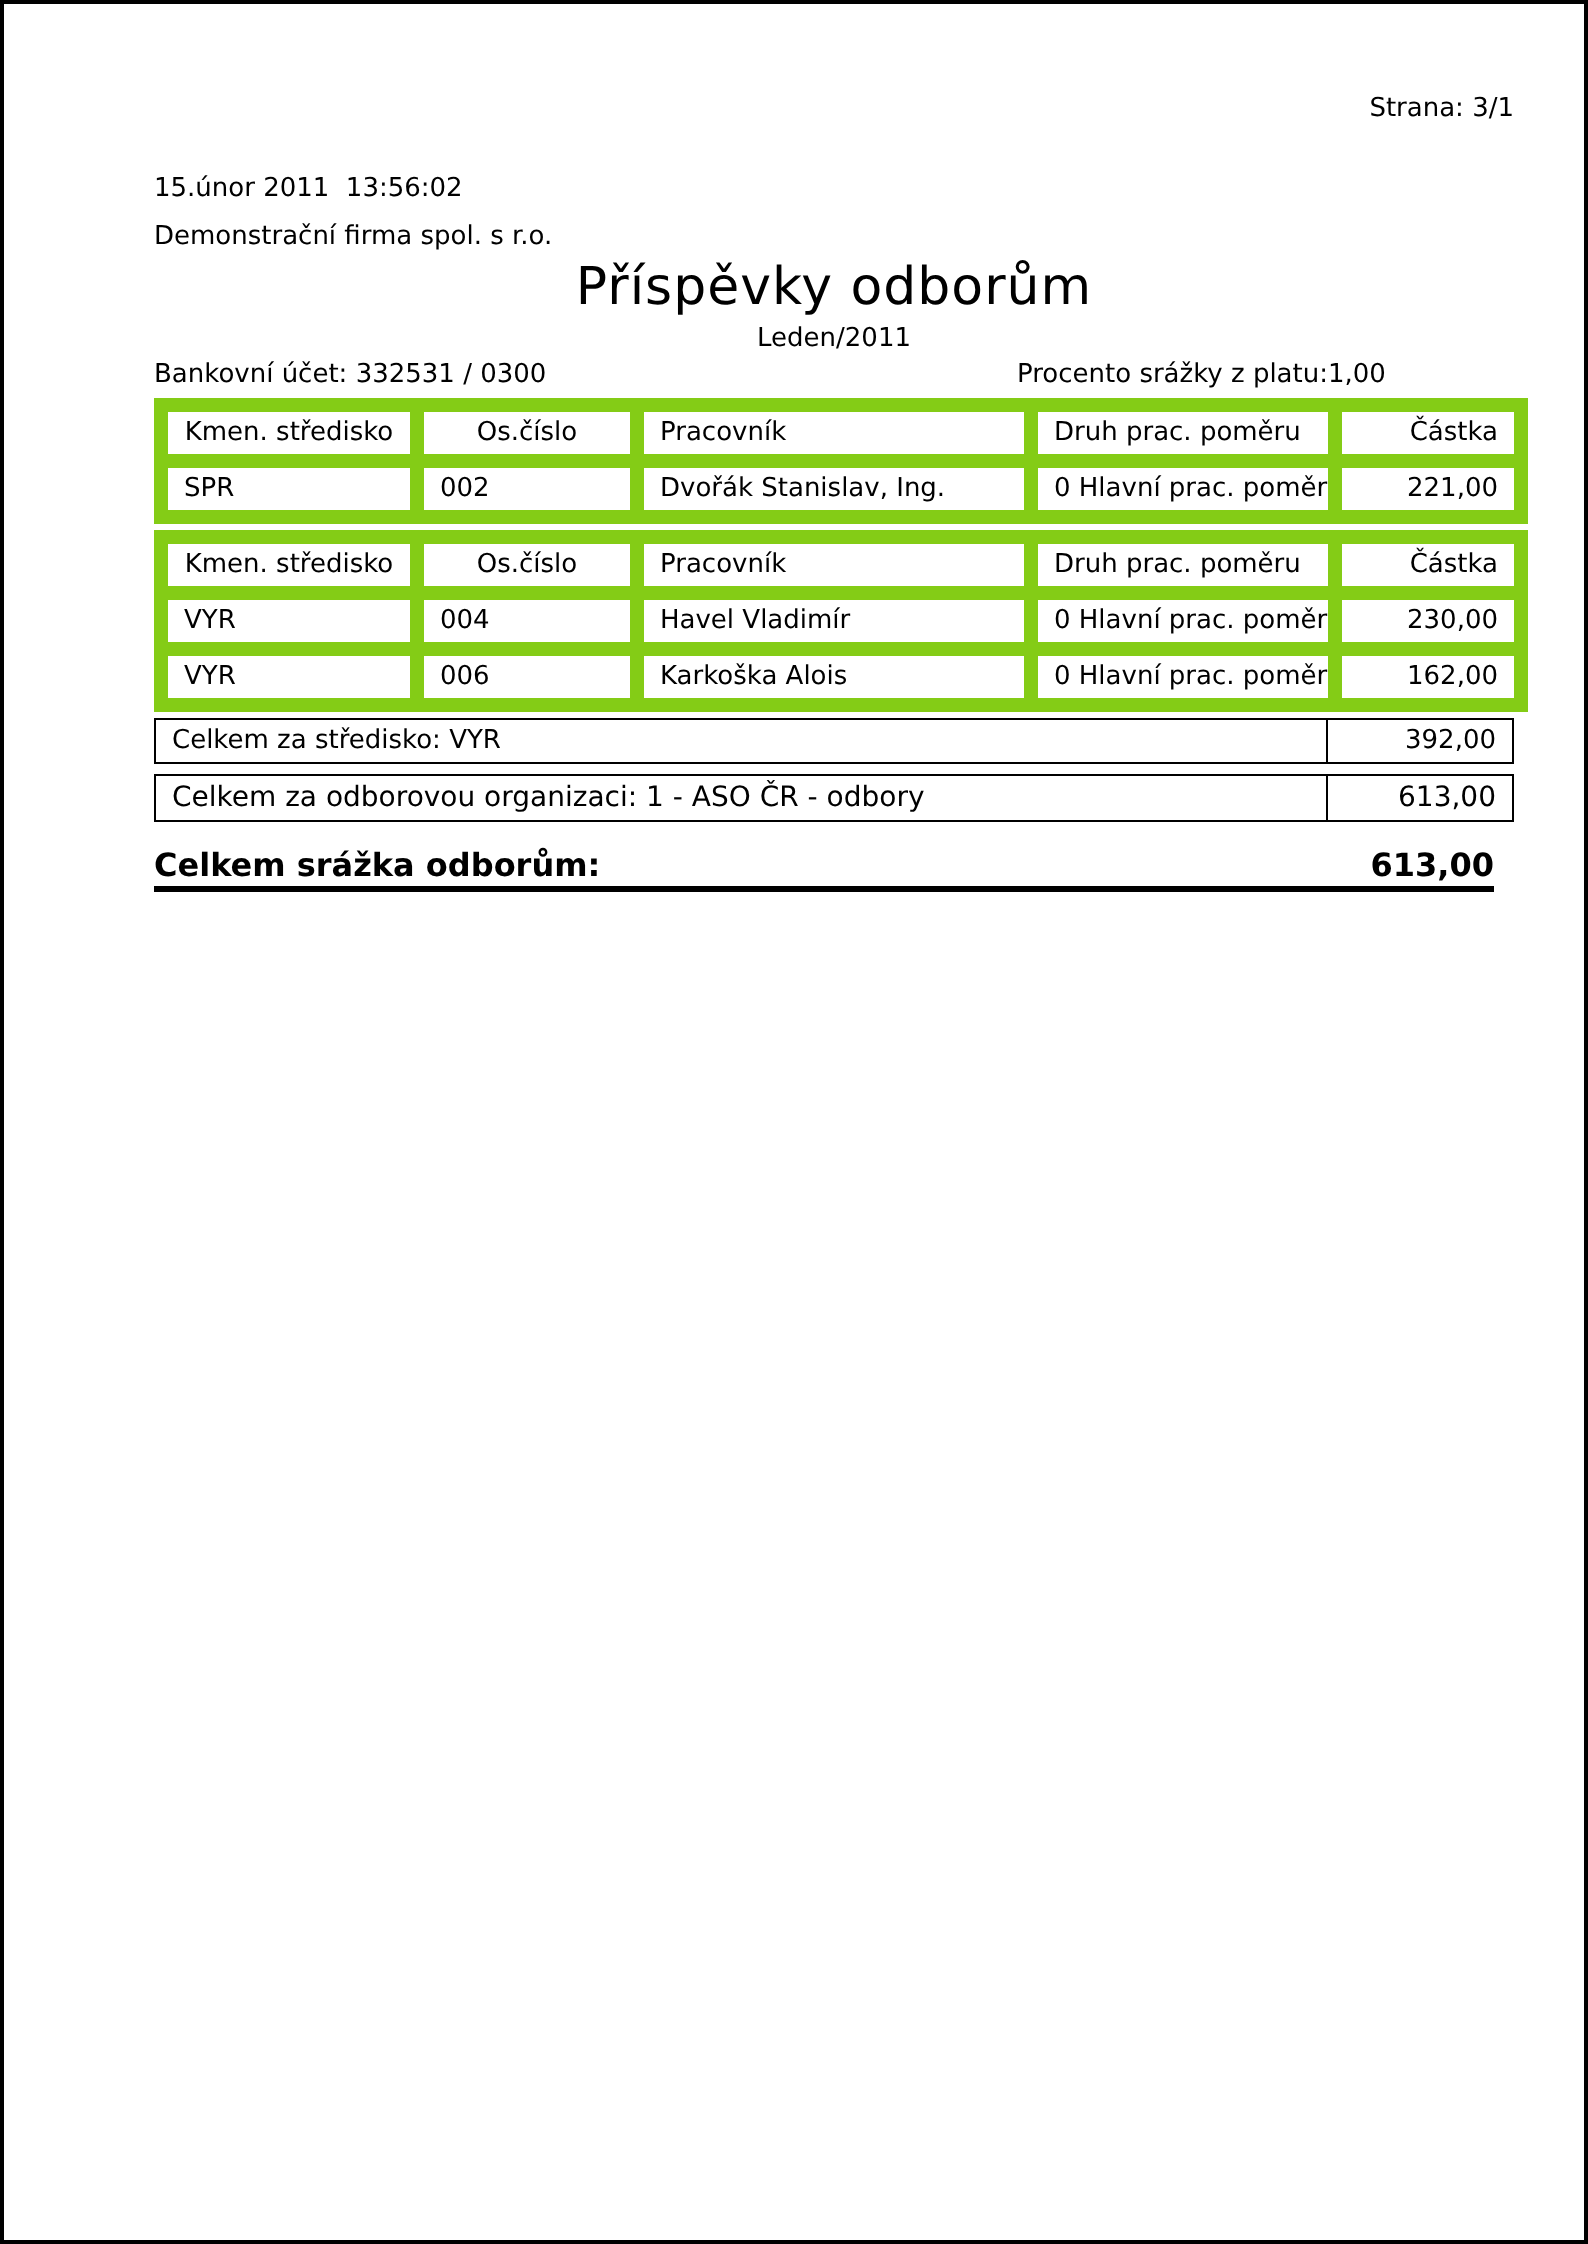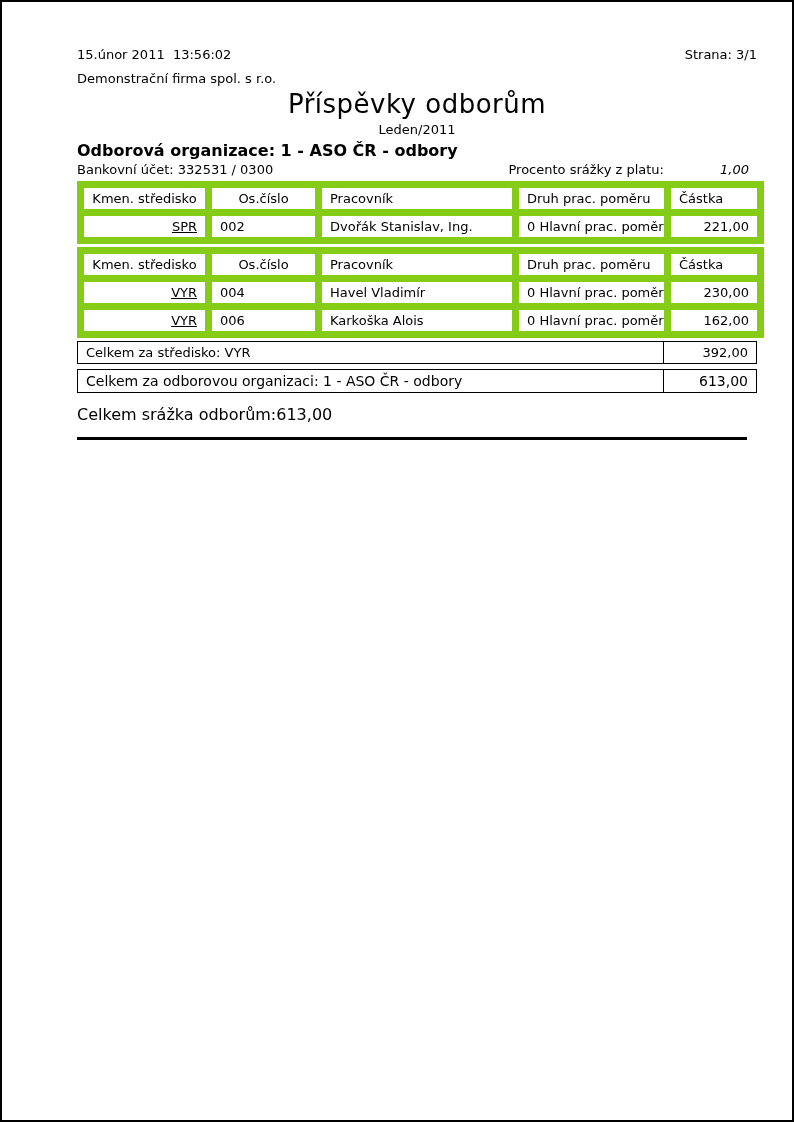--- a/index.html
+++ b/index.html
@@ -15,21 +15,21 @@
   }
   .content {
     padding: 44px 35px 0 75px; 
   }
   .topline {
     display: flex;
     justify-content: space-between;
     font-size: 13px;
     line-height: 17px;
   }
-  .datetime { white-space: pre; }
+  .datetime { white-space: pre; margin-top: 40px; }
   .company {
     font-size: 13px;
     line-height: 17px;
     margin-top: 7px;
   }
   .title {
     text-align: center;
     font-size: 26px;
     font-weight: normal;
     line-height: 30px;
@@ -53,24 +53,23 @@
     justify-content: space-between;
     font-size: 13px;
     line-height: 16px;
     margin-top: 2px;
     margin-bottom: 3px;
   }
   .bank-right { display: flex; align-items: baseline; }
   .percent-value {
     display: inline-block;
     width: 93px;
-    text-align: right;
+    text-align: left;
     box-sizing: border-box;
     padding-right: 8px;
-    font-style: italic;
   }
   table.emp {
     border-collapse: collapse;
     table-layout: fixed;
     width: 680px;
   }
   table.emp th, table.emp td {
     border: 7px solid #84cc16;
     font-size: 13px;
     font-weight: normal;
@@ -82,22 +81,22 @@
     white-space: nowrap;
   }
   col.c1 { width: 128px; }
   col.c2 { width: 110px; }
   col.c3 { width: 197px; }
   col.c4 { width: 152px; }
   col.c5 { width: 93px; }
   th.h1 { text-align: center; }
   th.h2 { }
   th.h3, th.h4 { text-align: left; }
-  th.h5 { text-align: left; }
-  td.d1 { text-align: right; text-decoration: underline; }
+  th.h5 { text-align: right; }
+  td.d1 { text-align: left; }
   td.d2, td.d3, td.d4 { text-align: left; }
   td.d5 { text-align: right; }
   .summary-box {
     width: 680px;
     box-sizing: border-box;
     border: 1px solid #000000;
     display: flex;
     margin-top: 3px;
     font-size: 13px;
     line-height: 17px;
@@ -114,46 +113,46 @@
     padding: 2px 8px;
   }
   .section-gap { height: 3px; }
   .org-total {
     margin-top: 5px;
     font-size: 14px;
     line-height: 18px;
   }
   .grand-total {
     display: flex;
+    justify-content: space-between;
     font-size: 16px;
-    font-weight: normal;
+    font-weight: bold;
     line-height: 20px;
     margin-top: 12px;
-    padding-bottom: 12px;
+    padding-bottom: 0;
     border-bottom: 3px solid #000000;
     width: 670px;
   }
 </style>
 </head>
 <body>
 
 <div class="content">
 
   <div class="topline">
     <span class="datetime">15.únor 2011  13:56:02</span>
     <span>Strana: 3/1</span>
   </div>
 
   <div class="company">Demonstrační firma spol. s r.o.</div>
 
   <div class="title">Příspěvky odborům</div>
 
   <div class="period">Leden/2011</div>
 
-  <div class="org-heading">Odborová organizace: 1 - ASO ČR - odbory</div>
 
   <div class="bank-line">
     <span>Bankovní účet: 332531 / 0300</span>
     <span class="bank-right">
       <span>Procento srážky z platu:</span>
       <span class="percent-value">1,00</span>
     </span>
   </div>
 
   <table class="emp">

